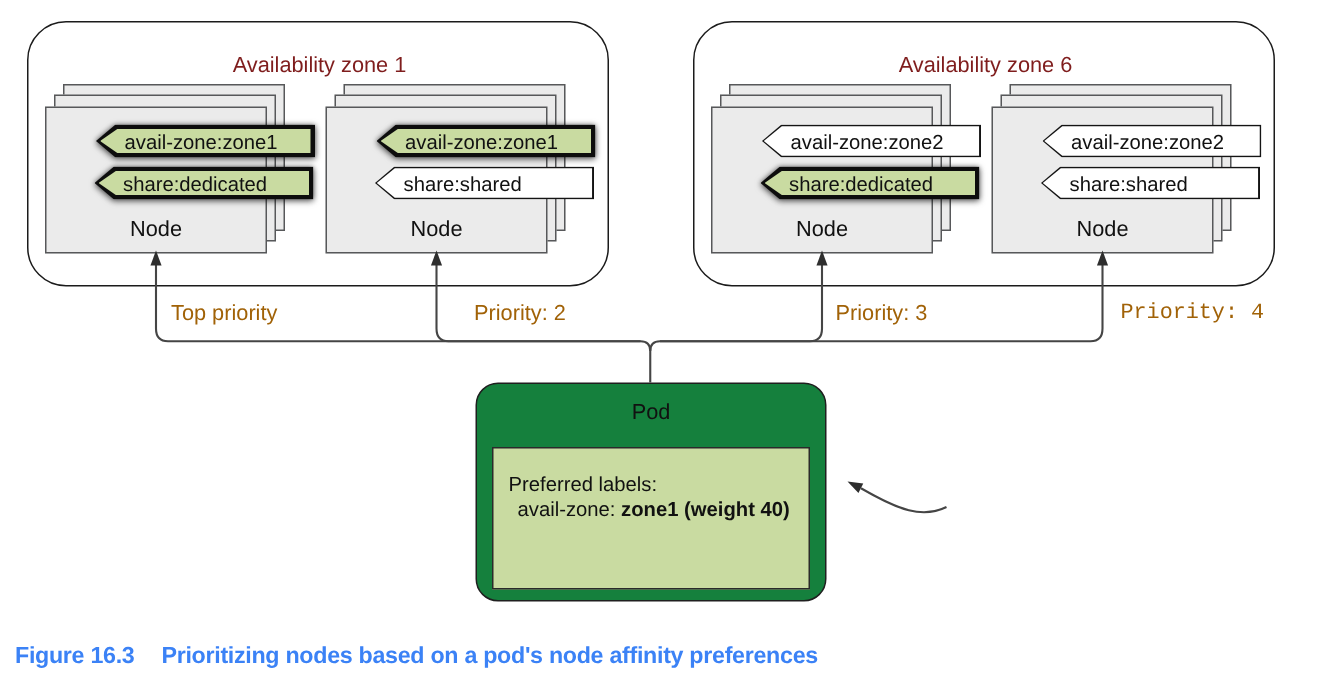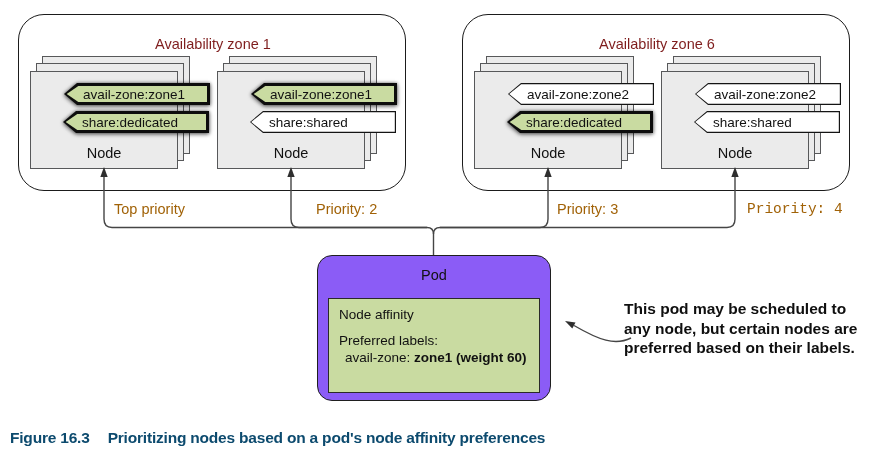--- a/index.html
+++ b/index.html
@@ -33,37 +33,37 @@
   .tag.hl .fill{inset:2.7px;background:#c9dba1;}
   .tag .txt{position:absolute;left:19px;top:0;height:100%;display:flex;align-items:center;
             font-size:13.5px;white-space:nowrap;color:#111;}
   .tag .txt b{font-weight:normal;}
 
   
   .priority{position:absolute;top:201px;font-size:14.5px;color:#a16207;}
 
   
   .pod{position:absolute;left:317px;top:255px;width:234px;height:146px;box-sizing:border-box;
-       background:#8b5cf6;border:1.5px solid #1f1f1f;border-radius:15px;}
+       background:#15803d;border:1.5px solid #1f1f1f;border-radius:15px;}
   .pod-title{text-align:center;margin-top:11px;font-size:14.5px;}
   .affinity{position:absolute;left:10px;top:42px;width:212px;height:95px;box-sizing:border-box;
             background:#c9dba1;border:1.3px solid #2a2a2a;font-size:13.5px;
             padding:7px 0 0 10px;}
   .aff-title{line-height:18px;}
   .aff-sub{margin-top:8px;line-height:17px;}
   .aff-rule{margin-left:6px;line-height:17px;white-space:nowrap;}
   .aff-rule b{font-weight:bold;}
 
   
   .annotation{position:absolute;left:624px;top:299px;font-weight:bold;
               font-size:15.5px;line-height:19.5px;color:#0f0f0f;}
 
   
   .caption{position:absolute;left:10px;top:429px;font-weight:bold;font-size:15.5px;
-           color:#0c4a6e;letter-spacing:-0.2px;}
+           color:#3b82f6;letter-spacing:-0.2px;}
   .caption .lbl{margin-right:18px;}
 
   
   .wires{position:absolute;left:0;top:0;width:890px;height:464px;pointer-events:none;}
 </style>
 </head>
 <body>
 
 <div id="figure">
 
@@ -172,31 +172,25 @@
   </div>
 
   <div class="priority" style="left:114px;">Top priority</div>
   <div class="priority" style="left:301px;margin-left:15px;">Priority: 2</div>
   <div class="priority" style="left:557px;text-align:center;">Priority: 3</div>
   <div class="priority" style="left:747px;font-family:Liberation Mono, monospace;">Priority: 4</div>
 
   <div class="pod">
     <div class="pod-title">Pod</div>
     <div class="affinity">
-      <div class="aff-title">Node affinity</div>
       <div class="aff-sub">Preferred labels:</div>
-      <div class="aff-rule"><span>avail-zone: </span><b>zone1 (weight 60)</b></div>
-    </div>
-  </div>
-
-  <div class="annotation">
-    <div>This pod may be scheduled to</div>
-    <div>any node, but certain nodes are</div>
-    <div>preferred based on their labels.</div>
-  </div>
+      <div class="aff-rule"><span>avail-zone: </span><b>zone1 (weight 40)</b></div>
+    </div>
+  </div>
+
 
   <svg class="wires" viewBox="0 0 890 464">
     <g stroke="#454545" stroke-width="1.4" fill="none">
       <path d="M104 176 L104 219 Q104 227.5 112 227.5 L427 227.5 Q433.5 227.5 433.5 234 L433.5 255"></path>
       <path d="M291 176 L291 219 Q291 227.5 299 227.5 L427 227.5"></path>
       <path d="M548 176 L548 219 Q548 227.5 540 227.5 L440 227.5 Q433.5 227.5 433.5 234"></path>
       <path d="M735 176 L735 219 Q735 227.5 727 227.5 L440 227.5"></path>
       <path d="M631 338 C 615 346, 599 340, 574 325.5"></path>
     </g>
     <g fill="#2e2e2e" stroke="none">

